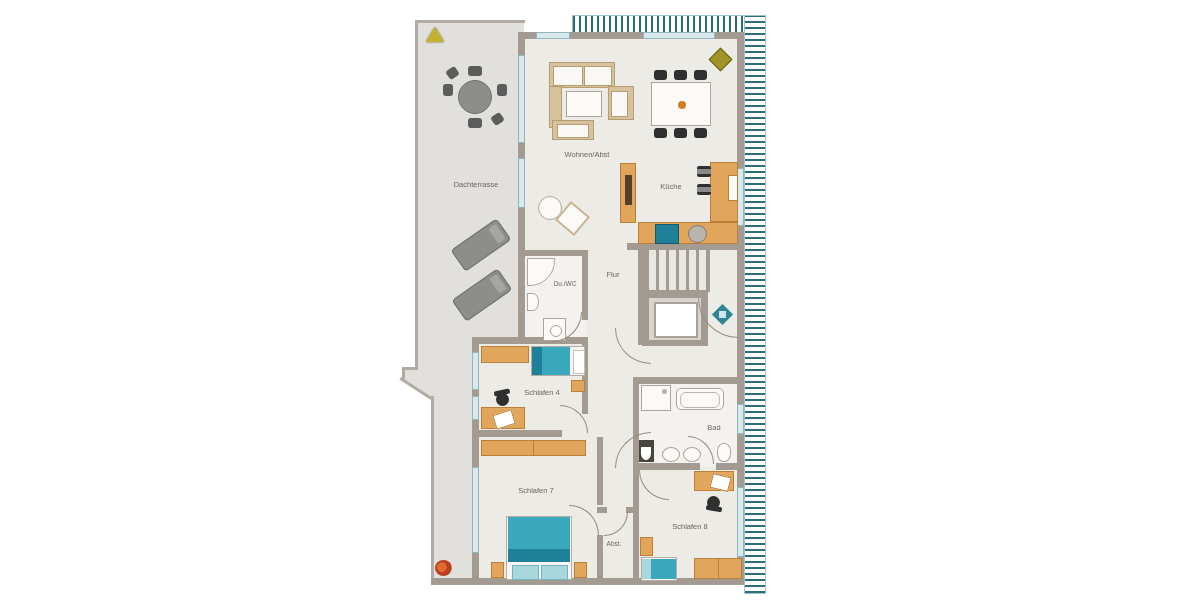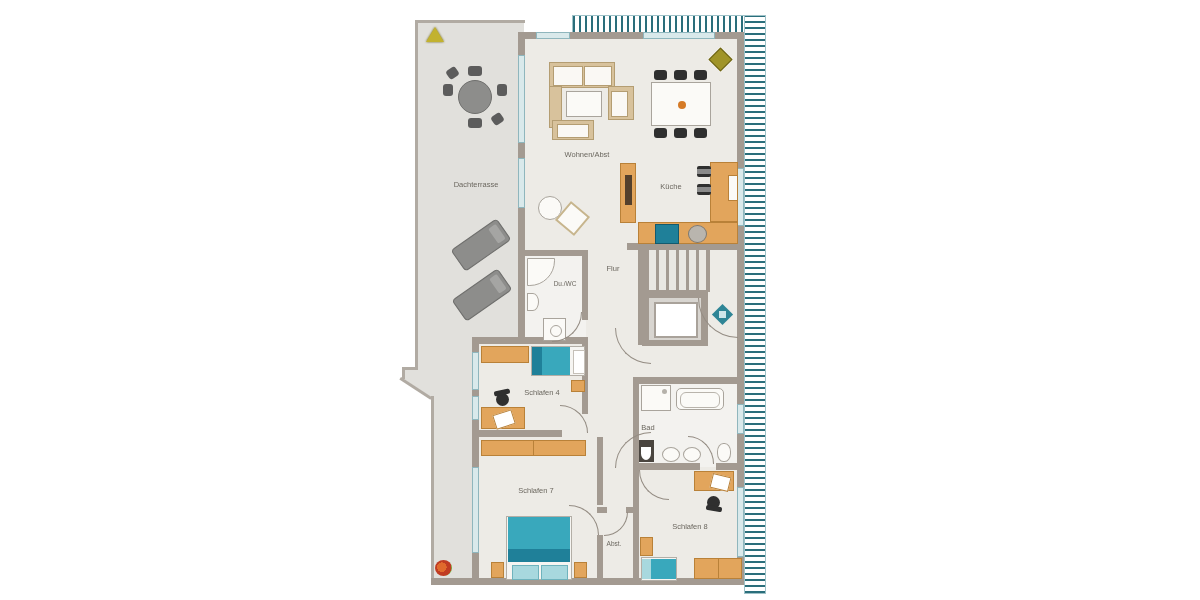--- a/index.html
+++ b/index.html
@@ -224,21 +224,21 @@
     <div style="position:absolute;left:0;top:1px;width:9px;height:20px;background:#a8d8de;"></div>
     <div style="position:absolute;left:9px;top:1px;width:25px;height:20px;background:#39a8bc;"></div>
   </div>
   <div class="abs tan" style="left:694px;top:558px;width:48px;height:21px;">
     <div style="position:absolute;left:23px;top:0;width:1px;height:19px;background:#b98138;"></div>
   </div>
 
   <div class="abs label" style="left:476px;top:185px;">Dachterrasse</div>
   <div class="abs label" style="left:587px;top:155px;">Wohnen/Abst</div>
   <div class="abs label" style="left:671px;top:187px;">Küche</div>
-  <div class="abs label" style="left:613px;top:269px;">Flur</div>
+  <div class="abs label" style="left:613px;top:275px;">Flur</div>
   <div class="abs label" style="left:565px;top:284px;font-size:6.5px;">Du./WC</div>
   <div class="abs label" style="left:542px;top:393px;">Schlafen 4</div>
   <div class="abs label" style="left:536px;top:491px;">Schlafen 7</div>
-  <div class="abs label" style="left:648px;top:428px;">Bad</div>
+  <div class="abs label" style="left:714px;top:428px;">Bad</div>
   <div class="abs label" style="left:690px;top:527px;">Schlafen 8</div>
   <div class="abs label" style="left:614px;top:544px;font-size:6.5px;">Abst.</div>
 
 </div>
 
 </body></html>

